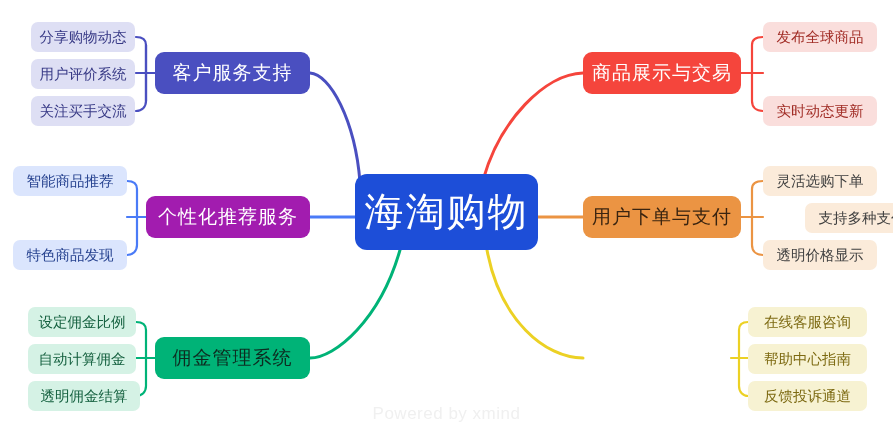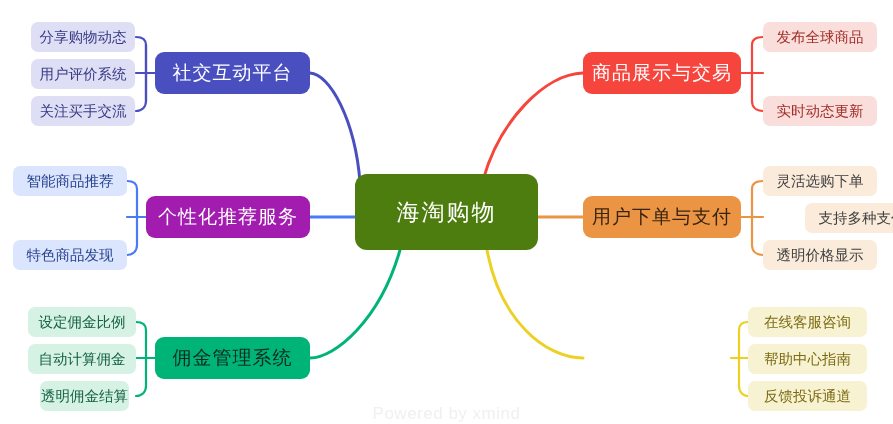--- a/index.html
+++ b/index.html
@@ -33,24 +33,24 @@
     justify-content: center;
     white-space: nowrap;
   }
 
   
   .root {
     left: 355px;
     top: 174px;
     width: 183px;
     height: 76px;
-    background: #4d7c0f;
+    background: #1d4ed8;
     color: #ffffff;
     border-radius: 12px;
-    font-size: 23px;
+    font-size: 39px;
     letter-spacing: 2px;
     font-weight: 400;
   }
 
   
   .branch {
     height: 42px;
     border-radius: 9px;
     font-size: 19px;
     letter-spacing: 1px;
@@ -86,21 +86,21 @@
 
   
   .lf-s1 { left: 31px;  top: 22px;  width: 104px; }
   .lf-s2 { left: 31px;  top: 59px;  width: 104px; }
   .lf-s3 { left: 31px;  top: 96px;  width: 104px; }
   .lf-r1 { left: 13px;  top: 166px; width: 114px; }
   .lf-r2 { left: 13px;  top: 203px; width: 114px; }
   .lf-r3 { left: 13px;  top: 240px; width: 114px; }
   .lf-c1 { left: 28px;  top: 307px; width: 108px; }
   .lf-c2 { left: 28px;  top: 344px; width: 108px; }
-  .lf-c3 { left: 28px;  top: 381px; width: 89px; margin-left: 12px; }
+  .lf-c3 { left: 28px;  top: 381px; width: 112px; }
 
   
   .lf-g1 { left: 763px; top: 22px;  width: 114px; }
   .lf-g2 { left: 763px; top: 59px;  width: 114px; }
   .lf-g3 { left: 763px; top: 96px;  width: 114px; }
   .lf-o1 { left: 763px; top: 166px; width: 114px; }
   .lf-o2 { left: 805px; top: 203px; width: 114px; }
   .lf-o3 { left: 763px; top: 240px; width: 114px; }
   .lf-v1 { left: 748px; top: 307px; width: 119px; }
   .lf-v2 { left: 748px; top: 344px; width: 119px; }
@@ -170,21 +170,21 @@
 
     <path d="M 731 358 L 739 358
              M 739 330 L 739 386
              M 739 330 C 739 324 743 322 748 322
              M 739 358 L 748 358
              M 739 386 C 739 392 743 396 748 396" fill="none" stroke="#ecd124" stroke-width="2.2" stroke-linecap="round"></path>
   </svg>
 
   <div class="node root">海淘购物</div>
 
-  <div class="node branch b-purple branch-social">社交互动平台</div>
+  <div class="node branch b-purple branch-social">客户服务支持</div>
   <div class="node leaf l-purple lf-s1">分享购物动态</div>
   <div class="node leaf l-purple lf-s2">用户评价系统</div>
   <div class="node leaf l-purple lf-s3">关注买手交流</div>
 
   <div class="node branch b-blue branch-reco">个性化推荐服务</div>
   <div class="node leaf l-blue lf-r1">智能商品推荐</div>
   <div class="node leaf l-blue lf-r3">特色商品发现</div>
 
   <div class="node branch b-green branch-commis">佣金管理系统</div>
   <div class="node leaf l-green lf-c1">设定佣金比例</div>

